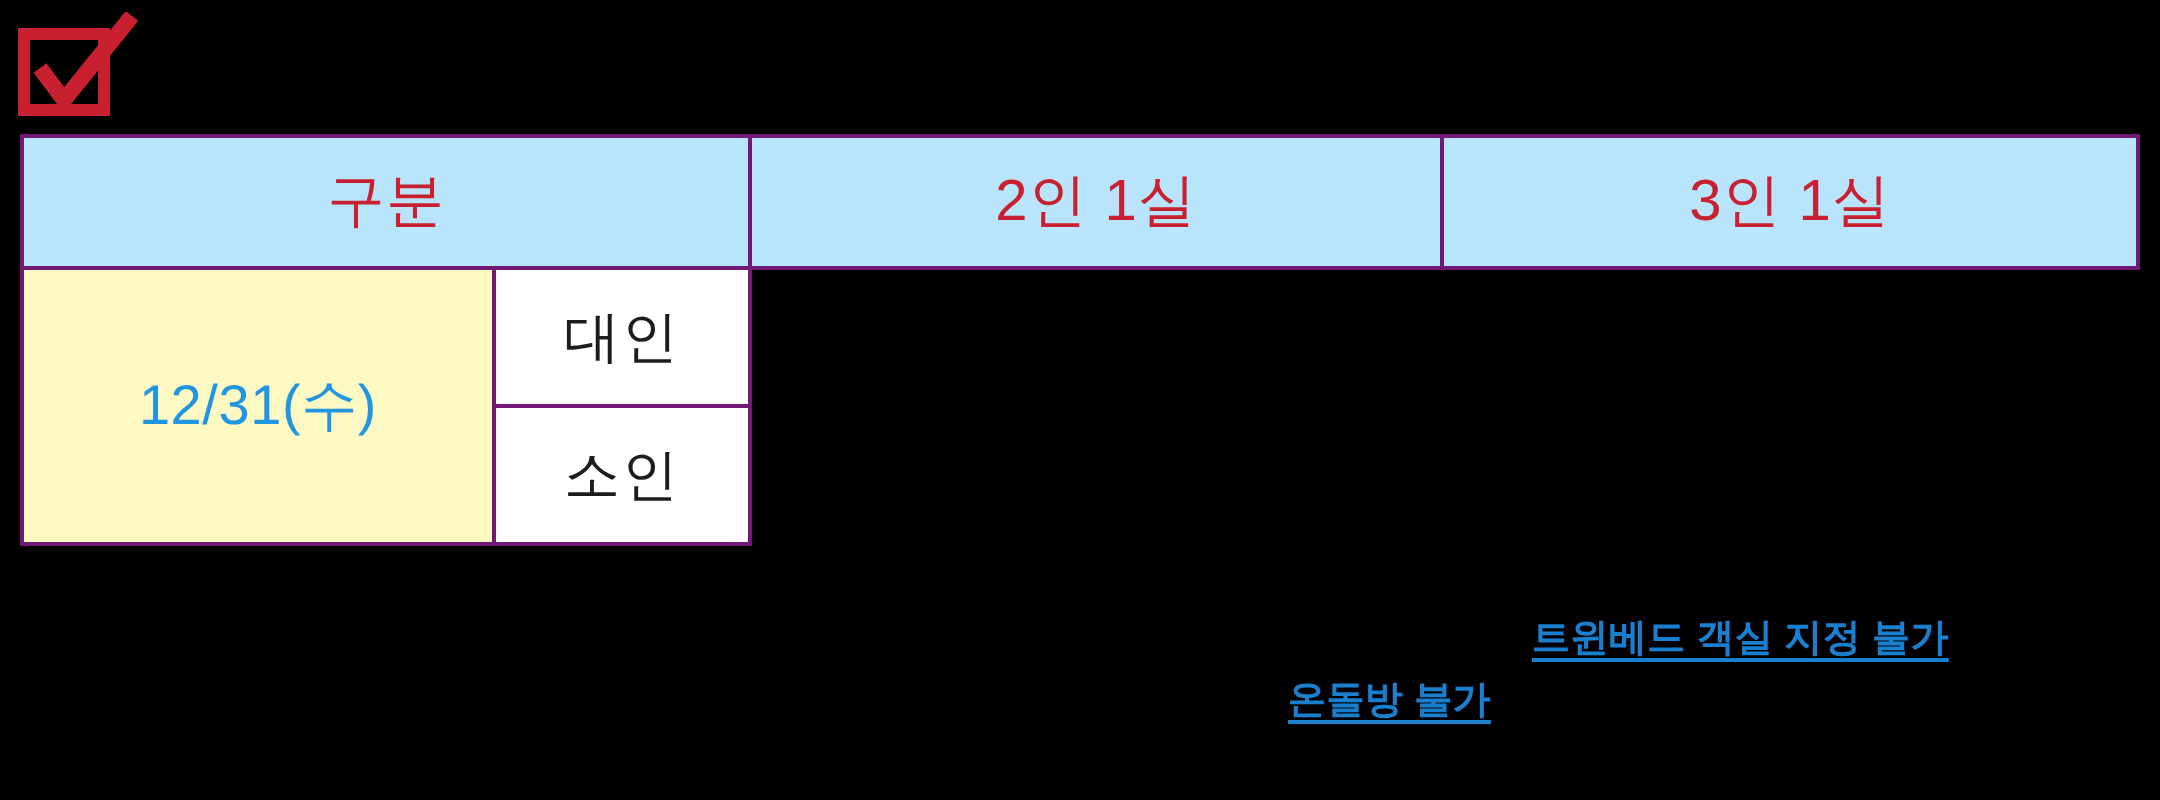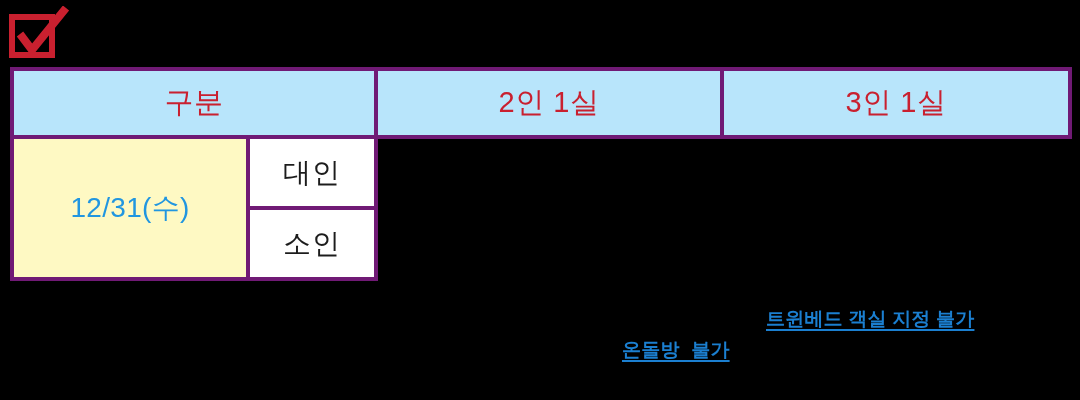--- a/index.html
+++ b/index.html
@@ -31,21 +31,21 @@
     position: absolute;
     left: 10px;
     top: 67px;
     width: 1060px;
     border-collapse: collapse;
     table-layout: fixed;
   }
   .rate-table td {
     padding: 0;
     margin: 0;
-    border: 4px solid #701a75;
+    border: 2px solid #701a75;
     text-align: center;
     vertical-align: middle;
   }
 
   .hdr {
     background: #b8e5fb;
     color: #c9202f;
     height: 64px;
     font-size: 29px;
     font-weight: 400;
@@ -82,21 +82,21 @@
     color: #1b7fd0;
     font-size: 19px;
     font-weight: 700;
     text-decoration: underline;
     text-underline-offset: 4px;
     text-decoration-thickness: 2px;
     white-space: nowrap;
     letter-spacing: 0.2px;
   }
   .annot-twin { left: 766px; top: 306px; }
-  .annot-ondol { left: 622px; top: 337px; font-family: Liberation Mono, monospace; }
+  .annot-ondol { left: 644px; top: 337px; }
 </style>
 </head>
 <body>
 
 <div class="check-stamp">
   <svg width="62" height="52" viewBox="0 0 62 52" xmlns="http://www.w3.org/2000/svg">
     <rect x="4" y="11" width="40" height="38" fill="none" stroke="#c9202f" stroke-width="6"></rect>
     <path d="M12 28 L24 44 L58 2" fill="none" stroke="#c9202f" stroke-width="8" stroke-linecap="butt" stroke-linejoin="miter"></path>
   </svg>
 </div>

